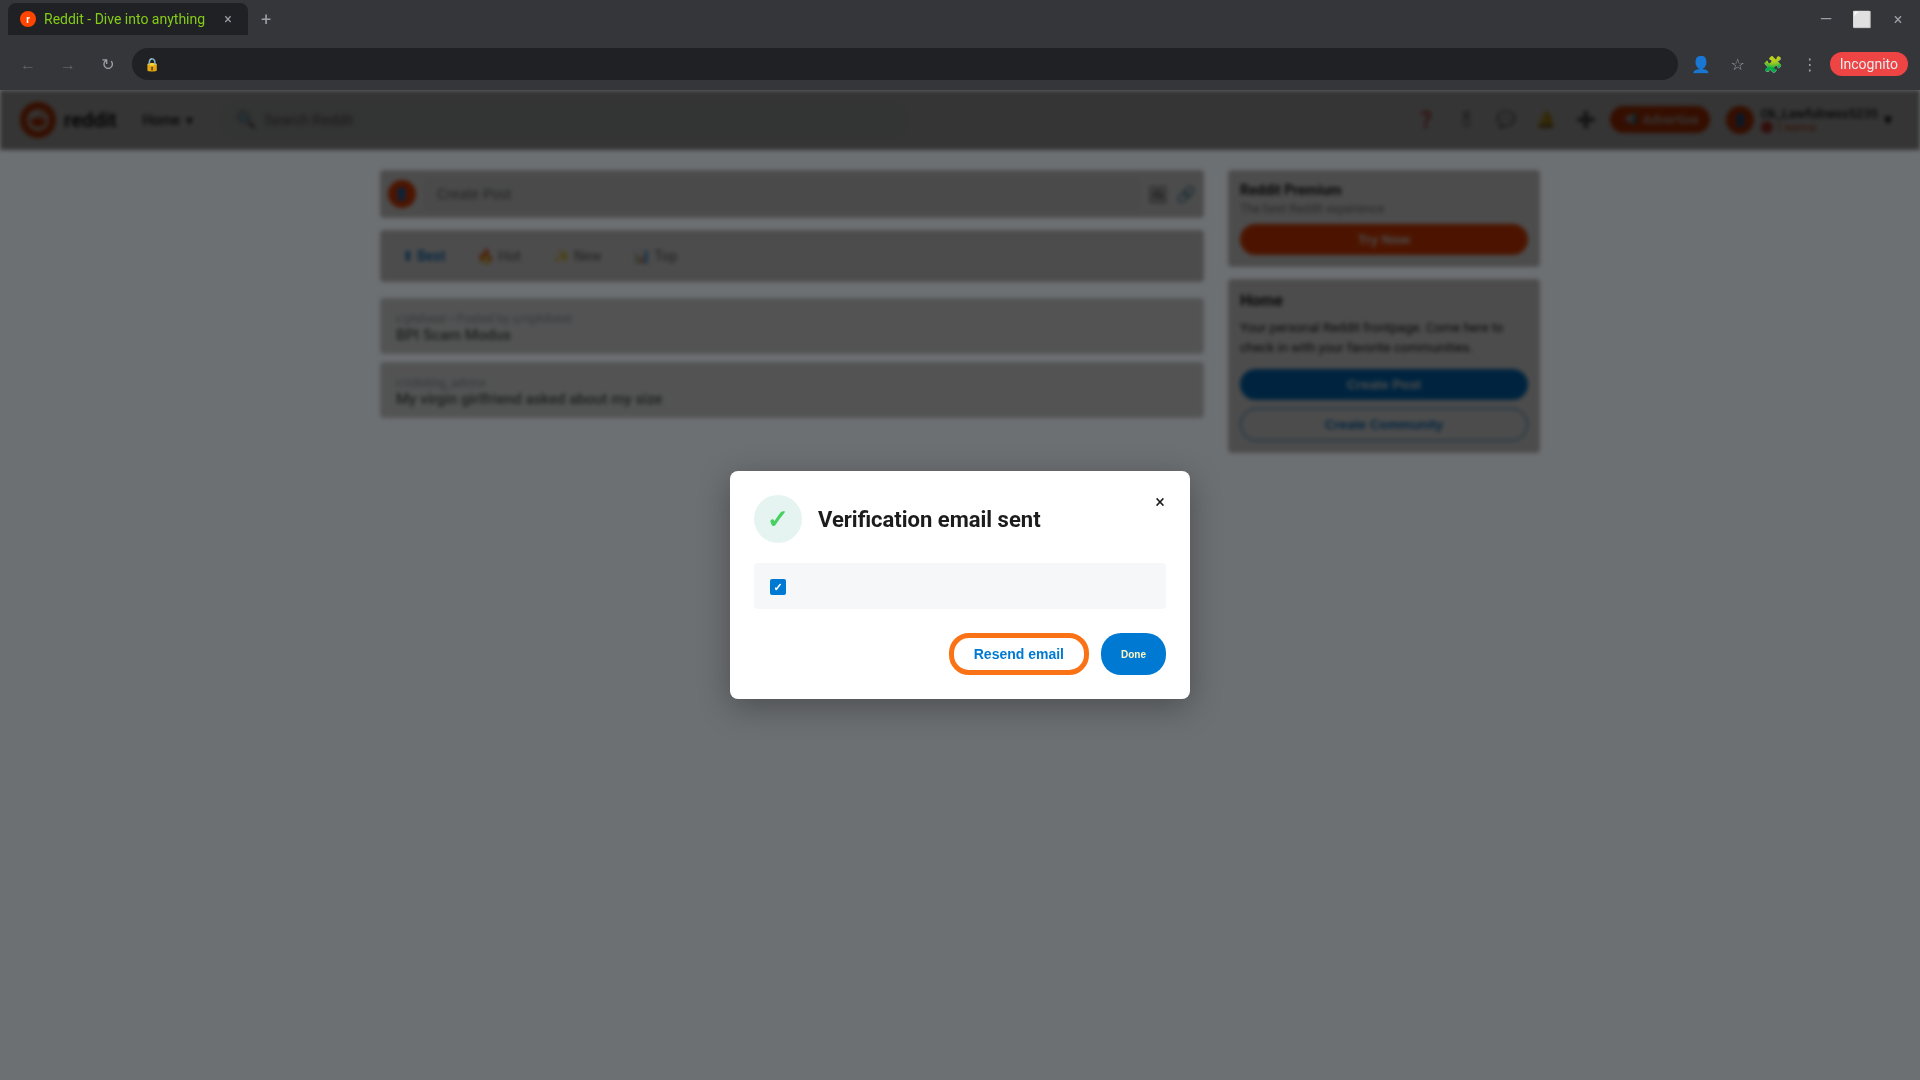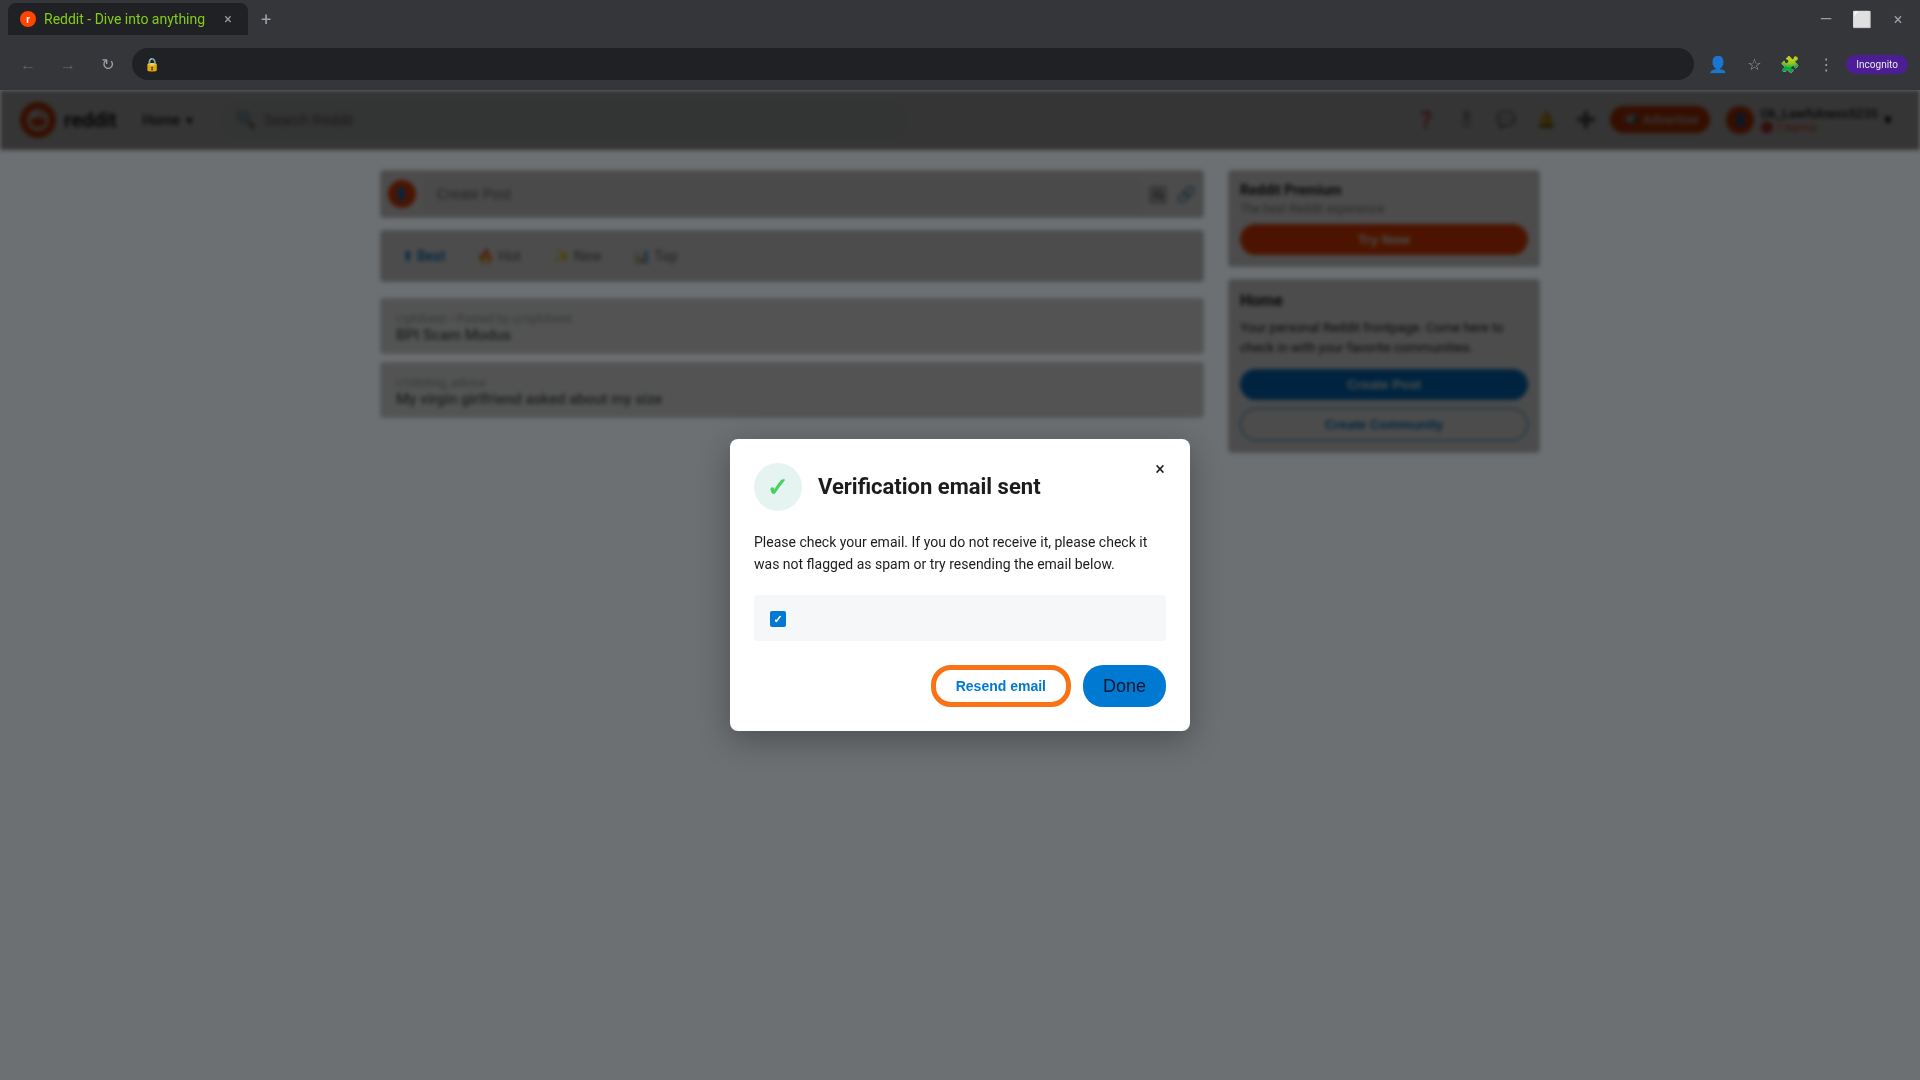--- a/index.html
+++ b/index.html
@@ -19,21 +19,21 @@
 
     
     .browser-toolbar { height: 52px; background: #35363a; display: flex; align-items: center; padding: 0 12px; gap: 8px; }
     .nav-btn { width: 32px; height: 32px; display: flex; align-items: center; justify-content: center; color: #9aa0a6; cursor: pointer; border-radius: 50%; font-size: 16px; }
     .nav-btn.disabled { color: #5f6368; cursor: default; }
     .address-bar { flex: 1; height: 32px; background: #202124; border-radius: 16px; display: flex; align-items: center; padding: 0 12px; gap: 8px; }
     .address-lock { color: #9aa0a6; font-size: 13px; }
     .address-text { color: #e8eaed; font-size: 14px; flex: 1; }
     .toolbar-actions { display: flex; gap: 4px; align-items: center; }
     .toolbar-icon { width: 32px; height: 32px; display: flex; align-items: center; justify-content: center; color: #9aa0a6; cursor: pointer; border-radius: 50%; font-size: 16px; }
-    .incognito-btn { background: #4c1d95; border-radius: 16px; padding: 4px 10px; color: #e8eaed; font-size: 10px; cursor: pointer; }
+    .incognito-btn { background: #ef4444; border-radius: 16px; padding: 4px 10px; color: #e8eaed; font-size: 14px; cursor: pointer; }
 
     
     .page-content { flex: 1; background: #dae0e6; position: relative; overflow: hidden; }
 
     
     .reddit-header { background: white; height: 60px; display: flex; align-items: center; padding: 0 20px; gap: 16px; border-bottom: 1px solid #edeff1; filter: brightness(0.7); }
     .reddit-logo { display: flex; align-items: center; gap: 8px; }
     .reddit-logo-icon { width: 36px; height: 36px; background: #ff4500; border-radius: 50%; display: flex; align-items: center; justify-content: center; }
     .reddit-logo-text { font-size: 20px; font-weight: 700; color: #1c1c1c; }
     .reddit-home-btn { display: flex; align-items: center; gap: 6px; padding: 6px 10px; border-radius: 4px; color: #1c1c1c; font-size: 14px; font-weight: 500; }
@@ -67,21 +67,21 @@
     .check-icon-circle { width: 48px; height: 48px; border-radius: 50%; background: #e6f4f1; display: flex; align-items: center; justify-content: center; flex-shrink: 0; }
     .check-icon { color: #46d160; font-size: 26px; font-weight: bold; }
     .modal-title { font-size: 22px; font-weight: 700; color: #1c1c1c; }
     .modal-body { font-size: 14px; color: #1c1c1c; line-height: 1.6; margin-bottom: 20px; }
     .consent-box { background: #f6f7f8; border-radius: 4px; padding: 14px 16px; margin-bottom: 24px; display: flex; align-items: flex-start; gap: 12px; }
     .consent-checkbox { width: 16px; height: 16px; background: #0079d3; border-radius: 2px; display: flex; align-items: center; justify-content: center; flex-shrink: 0; margin-top: 2px; }
     .consent-checkmark { color: white; font-size: 11px; font-weight: bold; }
     .consent-text { font-size: 13px; color: #1c1c1c; line-height: 1.5; }
     .modal-actions { display: flex; justify-content: flex-end; gap: 12px; }
     .resend-btn { padding: 8px 20px; border: 5px solid #f97316; border-radius: 20px; color: #0079d3; font-size: 14px; font-weight: 700; background: white; cursor: pointer; }
-    .done-btn { padding: 8px 20px; background: #0079d3; border-radius: 20px; color: #0f172a; font-size: 18px; font-weight: 400; border: none; cursor: pointer; }
+    .done-btn { padding: 8px 20px; background: #0079d3; border-radius: 20px; color: #fef9c3; font-size: 10px; font-weight: 700; border: none; cursor: pointer; }
 
     
     .bg-post { background: white; border-radius: 4px; padding: 10px 16px; margin-bottom: 8px; opacity: 0.8; }
     .bg-post-title { font-size: 15px; font-weight: 500; color: #222; }
     .bg-post-meta { font-size: 12px; color: #878a8c; margin-top: 4px; }
     .create-post-area { background: white; border-radius: 4px; padding: 8px; margin-bottom: 12px; display: flex; align-items: center; gap: 8px; }
     .create-post-input { flex: 1; height: 32px; border: 1px solid #edeff1; border-radius: 4px; background: #f6f7f8; padding: 0 12px; font-size: 14px; color: #878a8c; }
   </style>
 </head>
 <body>
@@ -215,21 +215,20 @@
           <span>×</span>
         </div>
 
         <div class="modal-header">
           <div class="check-icon-circle">
             <span class="check-icon">✓</span>
           </div>
           <h2 class="modal-title">Verification email sent</h2>
         </div>
 
-        <p class="modal-body">Please check your email. If you do not receive it, please check it was not flagged as spam or try resending the email below.</p>
 
         <div class="consent-box">
           <div class="consent-checkbox">
             <span class="consent-checkmark">✓</span>
           </div>
         </div>
 
         <div class="modal-actions">
           <button class="resend-btn">Resend email</button>
           <button class="done-btn">Done</button>

